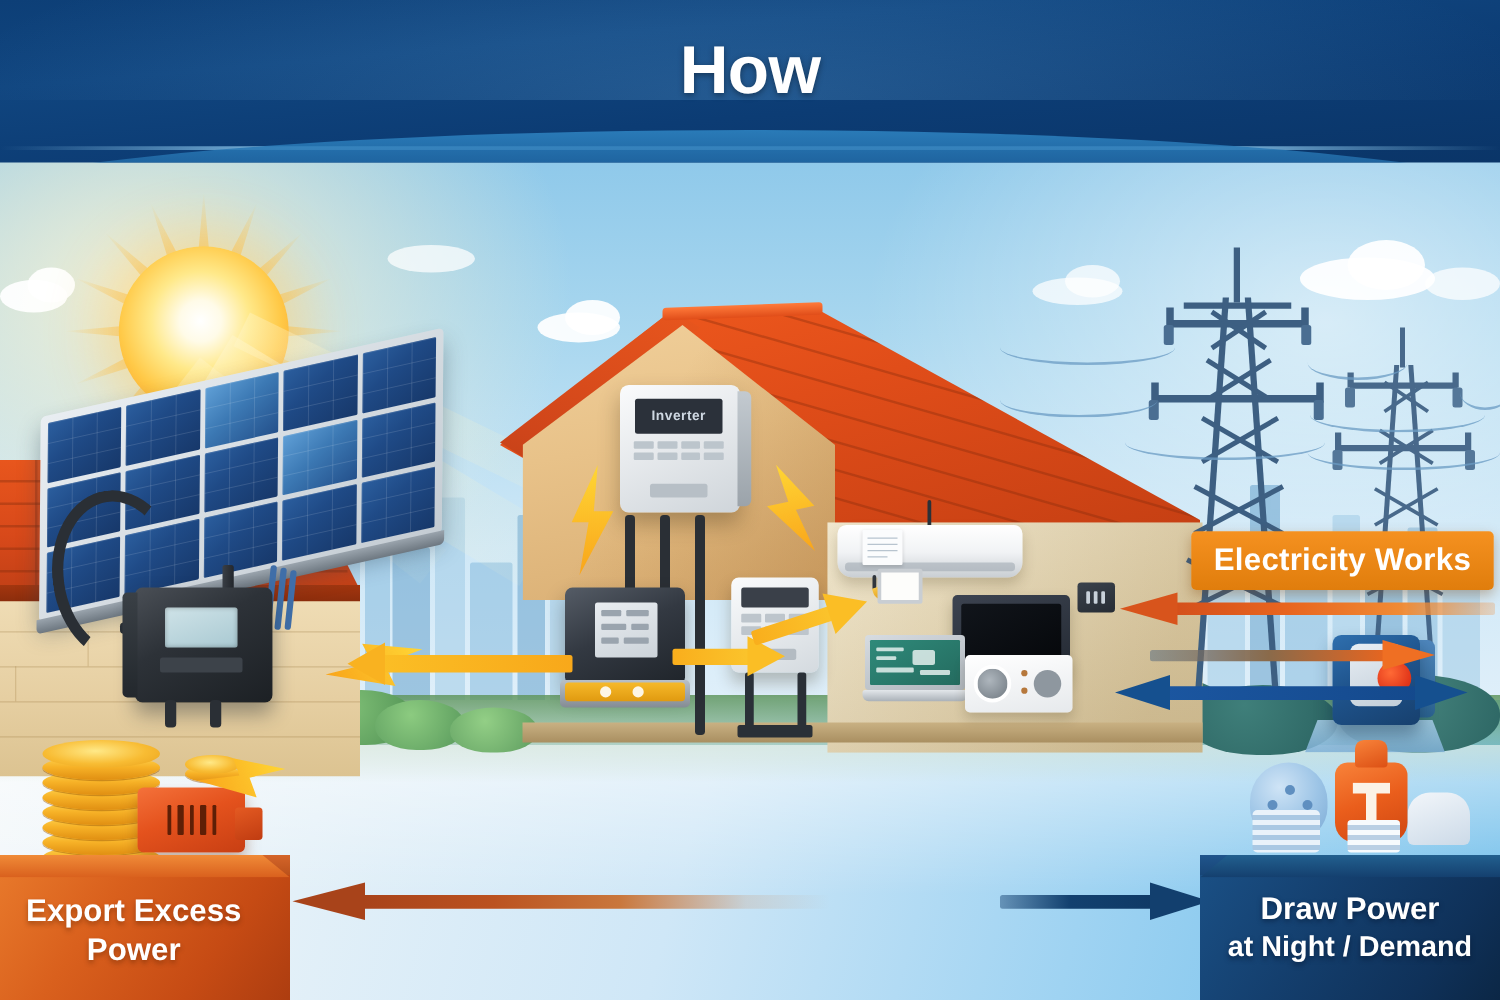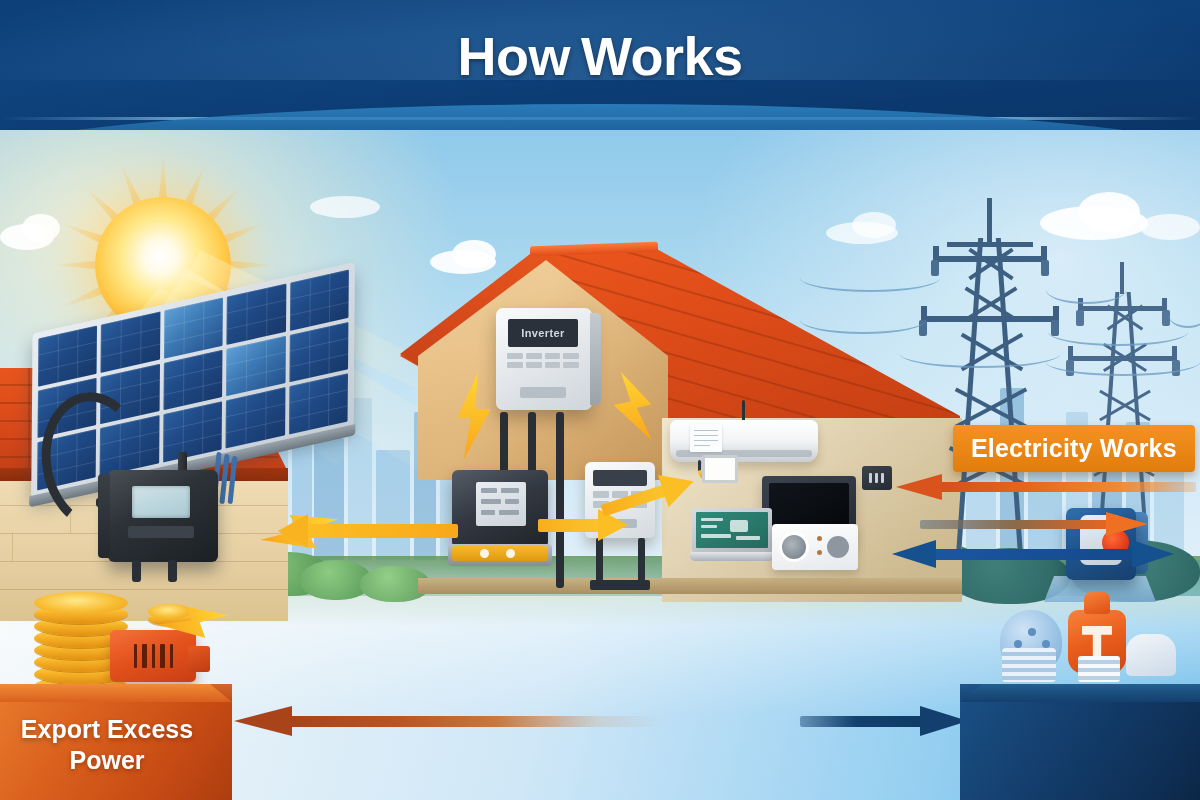--- a/index.html
+++ b/index.html
@@ -914,24 +914,27 @@
   <div class="banner-left">
     <div class="bl-top"></div>
     <div class="banner-left-text">
       <div>Export Excess</div>
       <div>Power</div>
     </div>
   </div>
 
   <div class="banner-right">
     <div class="br-top"></div>
+    <div class="banner-right-text">
+      <div>Draw Power</div>
+      <div class="br-l2">at Night / Demand</div>
+    </div>
   </div>
 
   <div class="header">
     <div class="header-shine"></div>
     <div class="header-rule"></div>
   </div>
   <div class="title">
     <span>How</span>
-    <span class="w3">Works</span>
   </div>
 
 </div>
 
 </body></html>

